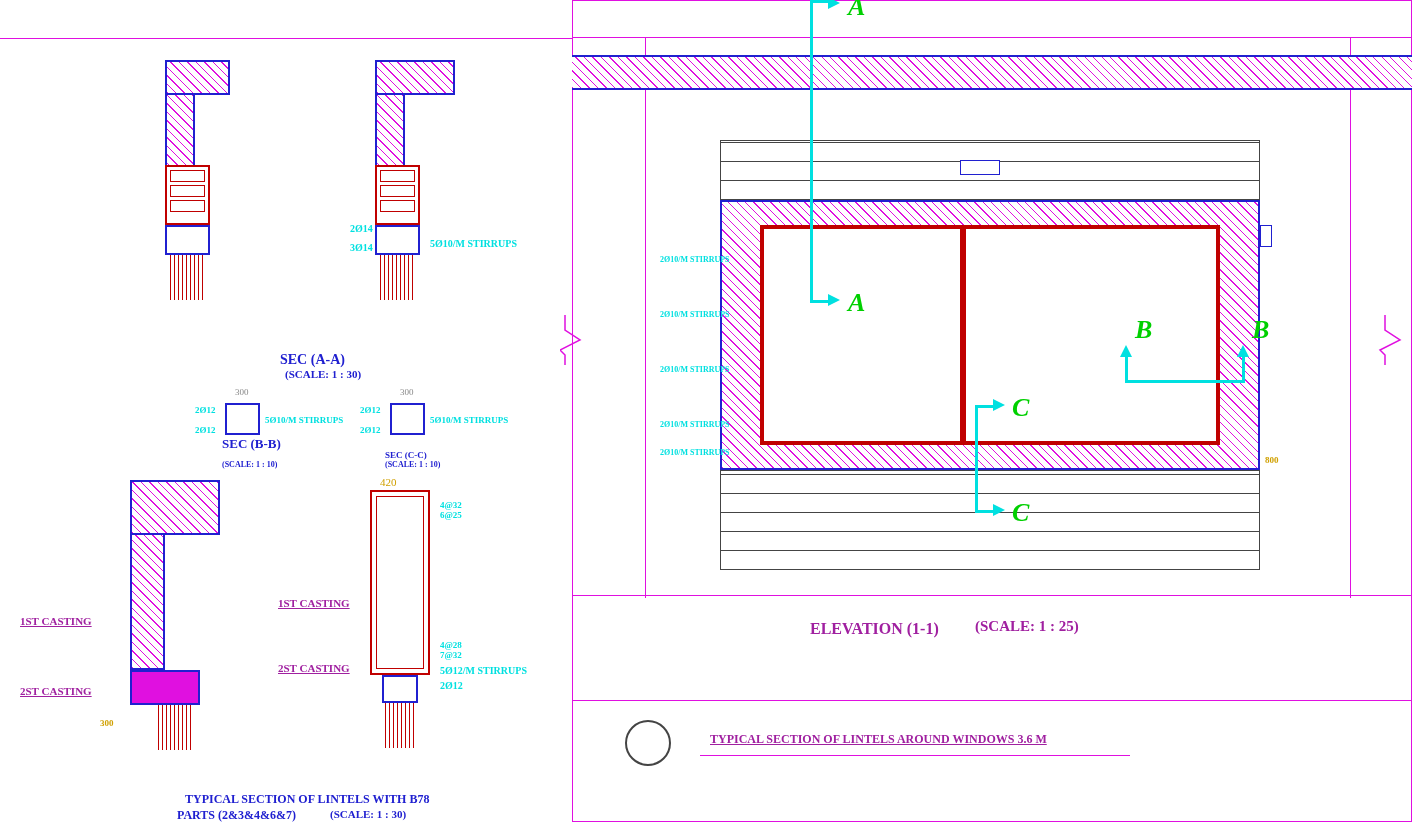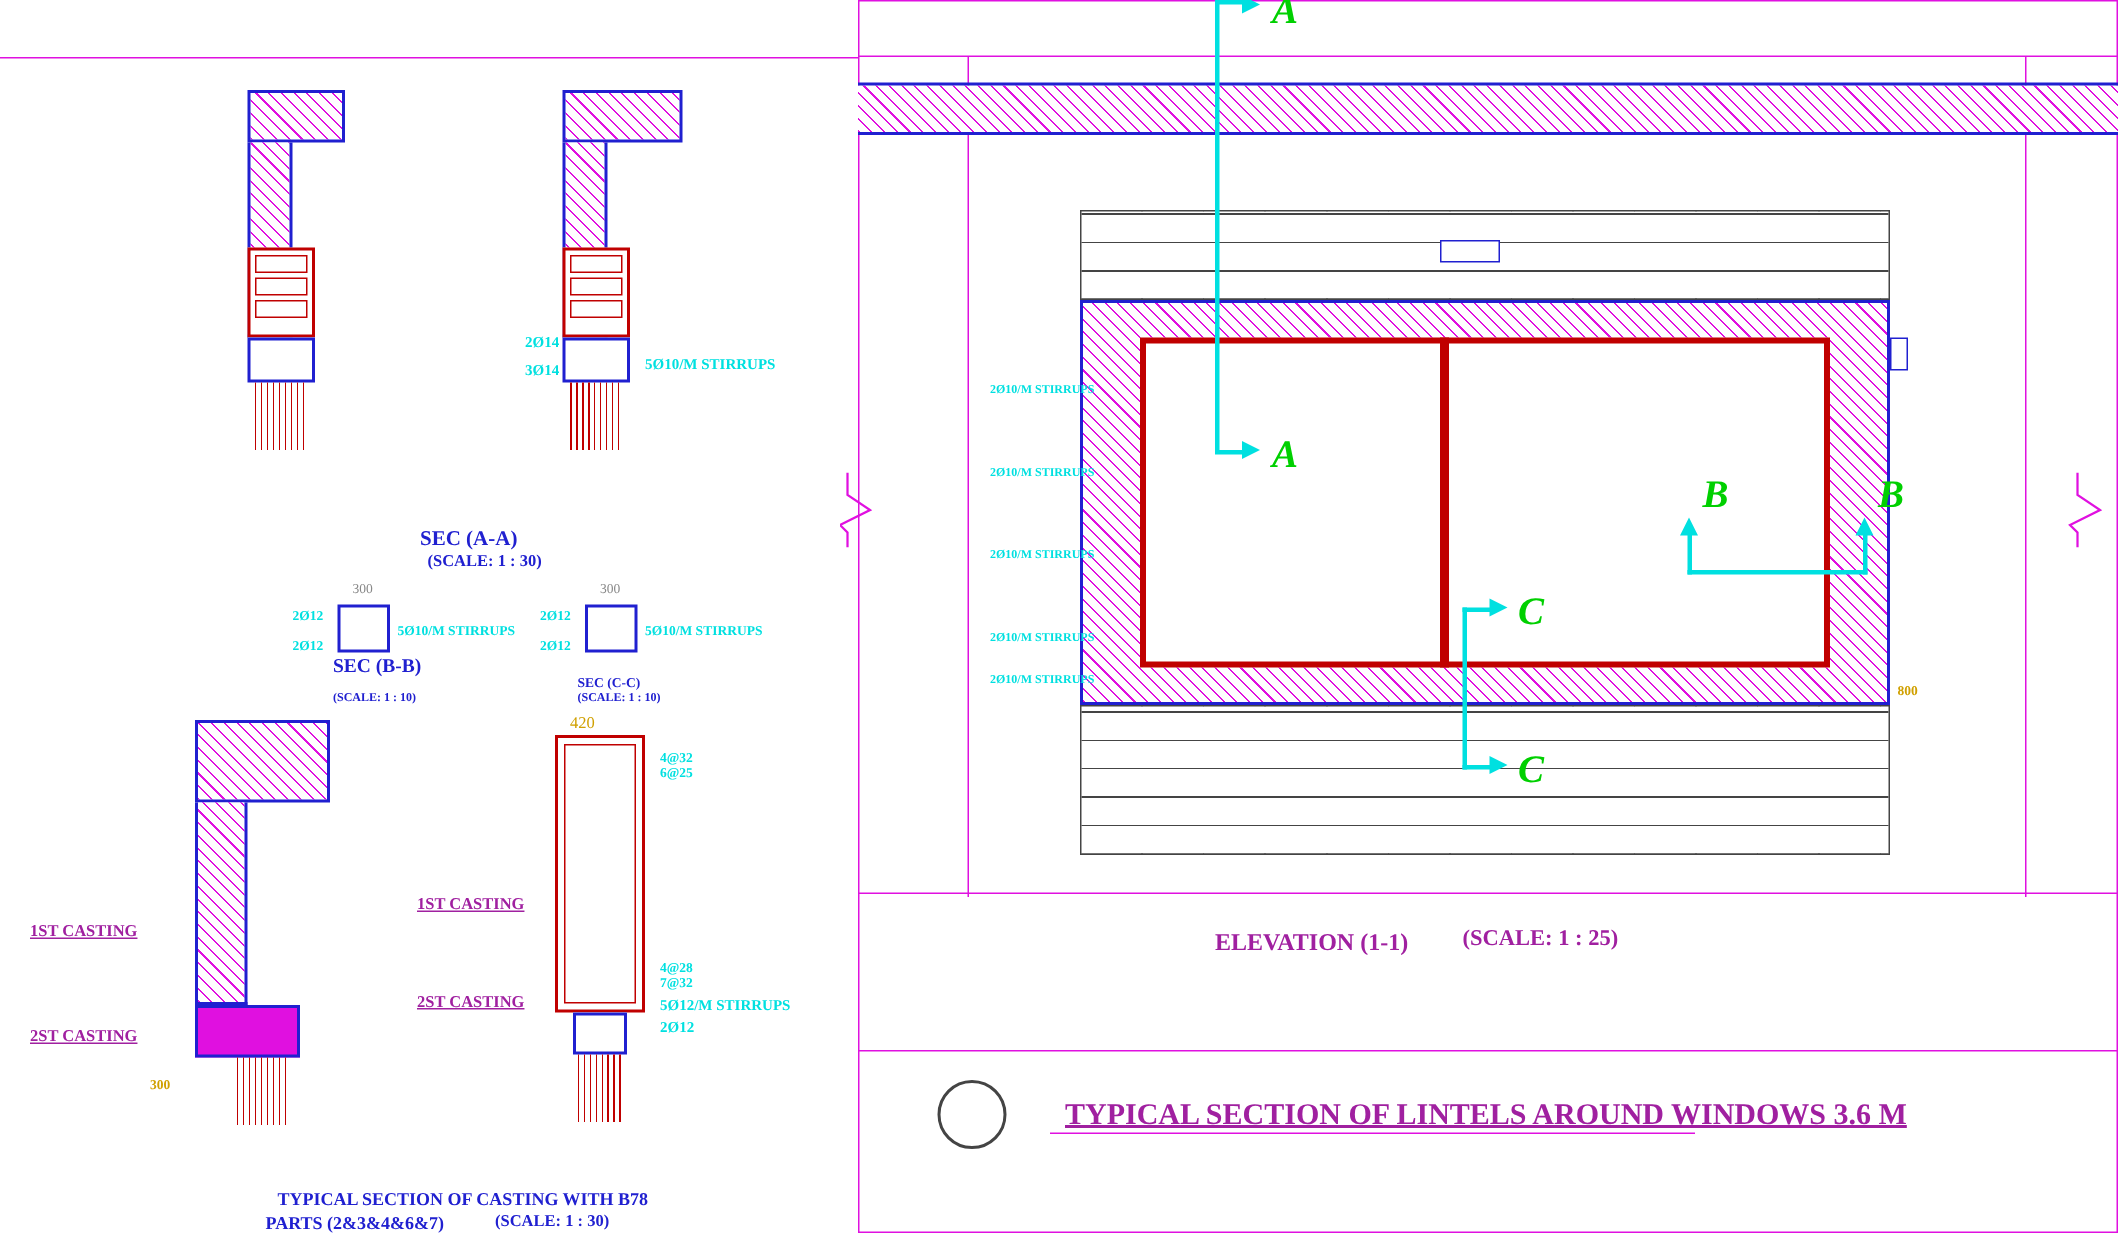--- a/index.html
+++ b/index.html
@@ -101,21 +101,21 @@
 </div>
 <span class="txt purple ul" style="left:278px;top:597px;font-size:11px">1ST CASTING</span>
 <span class="txt purple ul" style="left:278px;top:662px;font-size:11px">2ST CASTING</span>
 <span class="txt cyan" style="left:440px;top:500px;font-size:9px">4@32</span>
 <span class="txt cyan" style="left:440px;top:510px;font-size:9px">6@25</span>
 <span class="txt cyan" style="left:440px;top:640px;font-size:9px">4@28</span>
 <span class="txt cyan" style="left:440px;top:650px;font-size:9px">7@32</span>
 <span class="txt cyan" style="left:440px;top:665px;font-size:10px">5Ø12/M  STIRRUPS</span>
 <span class="txt cyan" style="left:440px;top:680px;font-size:10px">2Ø12</span>
 
-<div class="txt blue-txt" style="left:185px;top:792px;font-size:12px">TYPICAL SECTION OF CASTING WITH B78</div>
+<div class="txt blue-txt" style="left:185px;top:792px;font-size:12px">TYPICAL SECTION OF LINTELS WITH B78</div>
 <div class="txt blue-txt" style="left:177px;top:808px;font-size:12px">PARTS (2&amp;3&amp;4&amp;6&amp;7)</div>
 <div class="txt blue-txt" style="left:330px;top:808px;font-size:11px">(SCALE: 1 : 30)</div>
 
 <div class="line-m" style="left:572px;top:595px;width:840px;height:1px"></div>
 <div class="line-m" style="left:572px;top:700px;width:840px;height:1px"></div>
 <div class="line-m" style="left:645px;top:38px;width:1px;height:560px"></div>
 <div class="line-m" style="left:1350px;top:38px;width:1px;height:560px"></div>
 
 <div class="hatch" style="position:absolute;left:572px;top:55px;width:840px;height:35px;border-top:2px solid #2020d0;border-bottom:2px solid #2020d0"></div>
 
@@ -167,14 +167,14 @@
 <div class="arrow-r" style="left:993px;top:399px"></div>
 <span class="txt green" style="left:1012px;top:393px">C</span>
 <div class="line-cyan" style="left:975px;top:510px;width:20px;height:3px"></div>
 <div class="arrow-r" style="left:993px;top:504px"></div>
 <span class="txt green" style="left:1012px;top:498px">C</span>
 
 <span class="txt purple" style="left:810px;top:620px;font-size:16px">ELEVATION  (1-1)</span>
 <span class="txt purple" style="left:975px;top:618px;font-size:15px">(SCALE: 1 : 25)</span>
 
 <div class="circ" style="left:625px;top:720px;width:46px;height:46px"></div>
-<span class="txt purple ul" style="left:710px;top:732px;font-size:20px">TYPICAL SECTION OF LINTELS AROUND WINDOWS 3.6 M</span>
+<span class="txt purple ul" style="left:710px;top:732px;font-size:12px">TYPICAL SECTION OF LINTELS AROUND WINDOWS 3.6 M</span>
 <div class="line-m" style="left:700px;top:755px;width:430px;height:1px"></div>
 
 </body></html>

